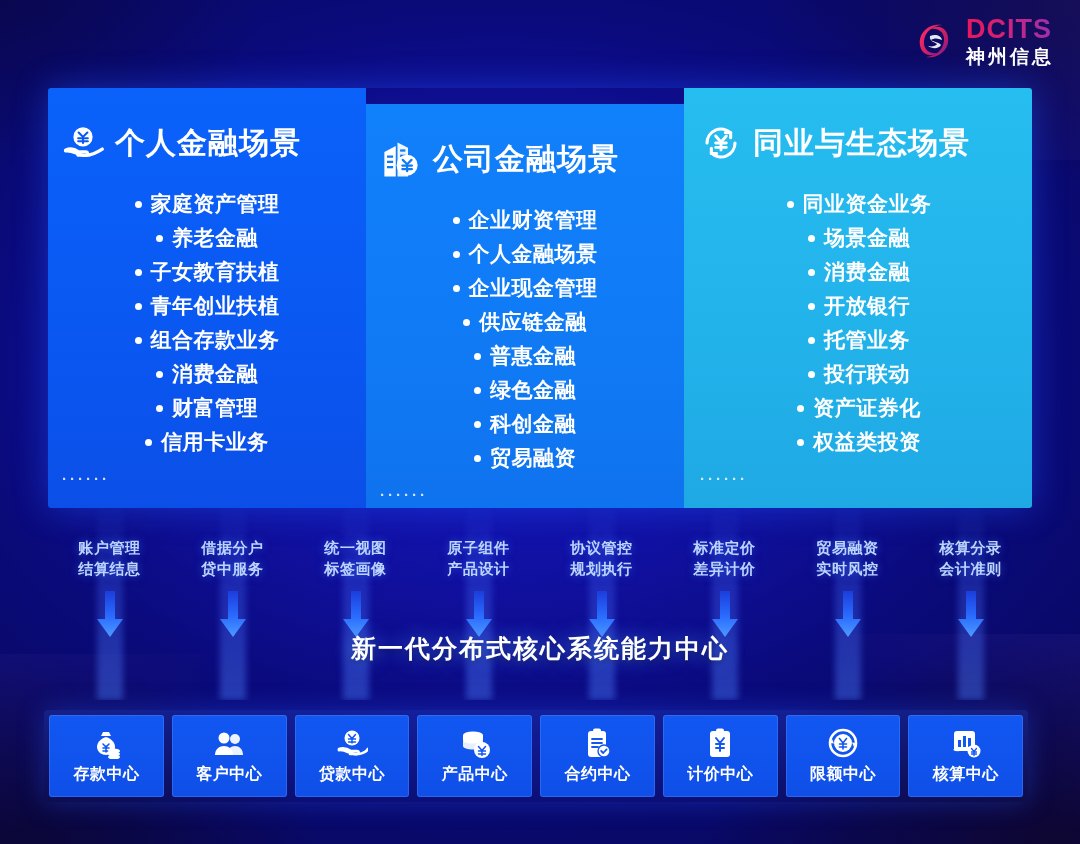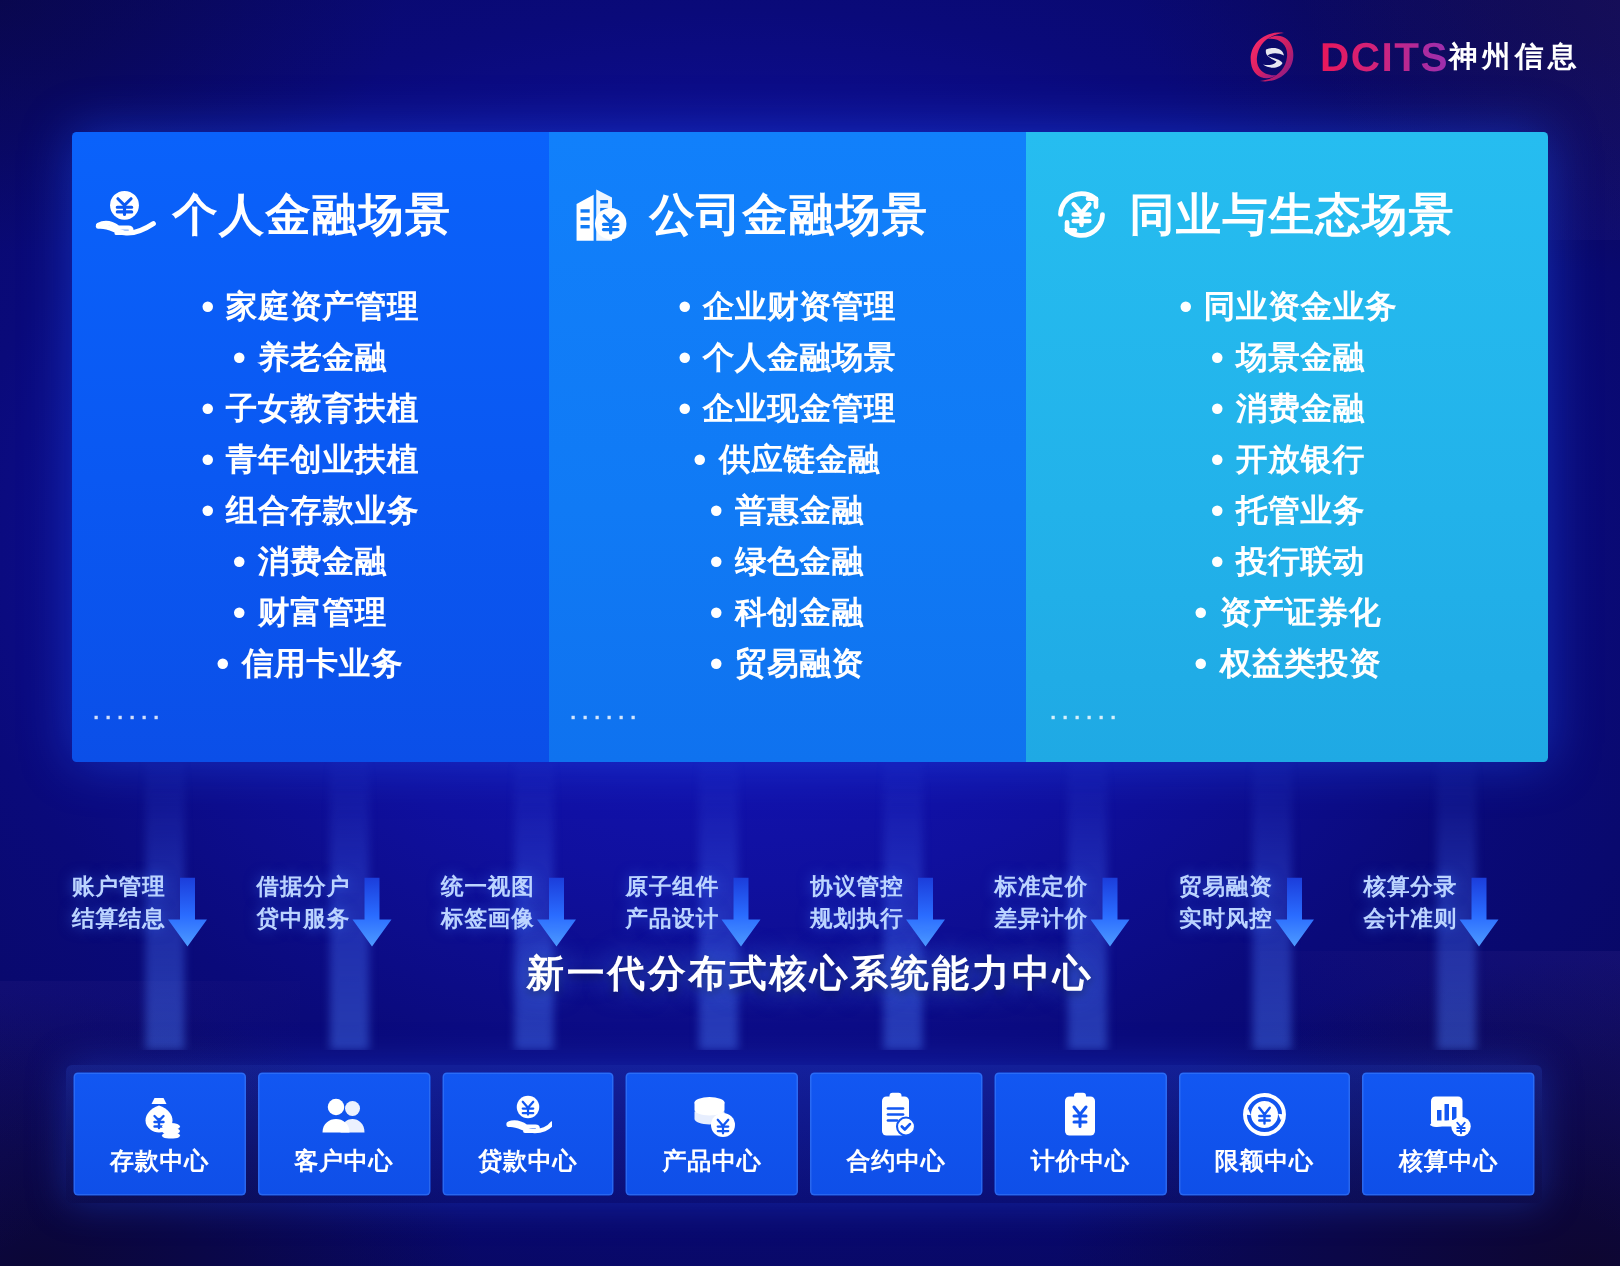--- a/index.html
+++ b/index.html
@@ -35,52 +35,52 @@
 
   
   .shafts{position:absolute;left:0;right:0;top:500px;height:200px;overflow:hidden;}
   .shaft{position:absolute;top:0;width:26px;height:200px;
     background:linear-gradient(to bottom, rgba(60,90,255,.00) 0%, rgba(70,110,255,.30) 45%, rgba(80,130,255,.42) 100%);
     filter:blur(3px);}
 
   
   .logo{position:absolute;top:16px;right:26px;display:flex;align-items:center;gap:10px;}
   .logo-mark{width:44px;height:44px;position:relative;flex:none;}
-  .logo-text{display:flex;flex-direction:row;line-height:1;}
+  .logo-text{display:flex;flex-direction:column;line-height:1;}
   .logo-en{font-size:27px;font-weight:bold;letter-spacing:1px;
     background:linear-gradient(90deg,#e8175a 0%,#d0237c 45%,#9b2fb0 100%);
     -webkit-background-clip:text;background-clip:text;color:transparent;}
   .logo-cn{font-size:19px;font-weight:bold;color:#ffffff;letter-spacing:3px;margin-top:4px;}
 
   
   .panels{
     position:absolute;left:48px;top:88px;width:984px;height:420px;
     display:flex; border-radius:3px; overflow:hidden;
     box-shadow:0 0 34px rgba(30,90,255,.45);
   }
   .panel{position:relative;padding:34px 14px 0;flex:1;display:flex;flex-direction:column;}
   .panel.p1{background:linear-gradient(180deg,#0a62fb 0%,#0a58f2 55%,#0b4fe8 100%);}
-  .panel.p2{background:linear-gradient(180deg,#1180fb 0%,#107af5 60%,#0f72ef 100%);}
+  .panel.p2{background:linear-gradient(180deg,#1180fb 0%,#107af5 60%,#0f72ef 100%);margin-top:16px;}
   .panel.p3{background:linear-gradient(180deg,#26bdf0 0%,#22b2ea 60%,#1fa9e4 100%);padding-left:16px;}
   .panel.p1{flex:0 0 318px;}
   .panel.p2{flex:0 0 318px;}
   .panel.p3{flex:1;}
 
   .panel-head{display:flex;align-items:center;gap:11px;margin-bottom:26px;}
   .panel-icon{width:42px;height:42px;flex:none;display:block;}
   .panel-title{font-size:30px;font-weight:bold;color:#fff;letter-spacing:1px;white-space:nowrap;}
 
   .bullets{display:flex;flex-direction:column;align-items:center;gap:6px;}
   .bullet{display:flex;align-items:center;gap:9px;color:#ffffff;font-size:21px;font-weight:bold;letter-spacing:.5px;}
   .dot{width:7px;height:7px;border-radius:50%;background:#fff;flex:none;}
   .ellipsis{margin-top:14px;color:rgba(255,255,255,.82);font-size:15px;letter-spacing:3px;font-weight:bold;}
 
   
   .caps{position:absolute;left:48px;top:538px;width:984px;height:130px;display:flex;}
-  .cap{flex:1;display:flex;flex-direction:row;align-items:center;}
+  .cap{flex:1;display:flex;flex-direction:column;align-items:center;}
   .cap-l{color:#bcd4ff;font-size:15px;font-weight:bold;line-height:1.38;text-align:center;letter-spacing:.6px;
     text-shadow:0 0 9px rgba(60,120,255,.55);}
   .arrow{margin-top:12px;width:30px;height:48px;display:block;}
 
   
   .core-title{
     position:absolute;left:0;right:0;top:632px;text-align:center;
     font-size:25px;font-weight:bold;color:#ffffff;letter-spacing:2px;
     text-shadow:0 0 18px rgba(70,130,255,.85), 0 2px 6px rgba(0,0,0,.5);
   }

